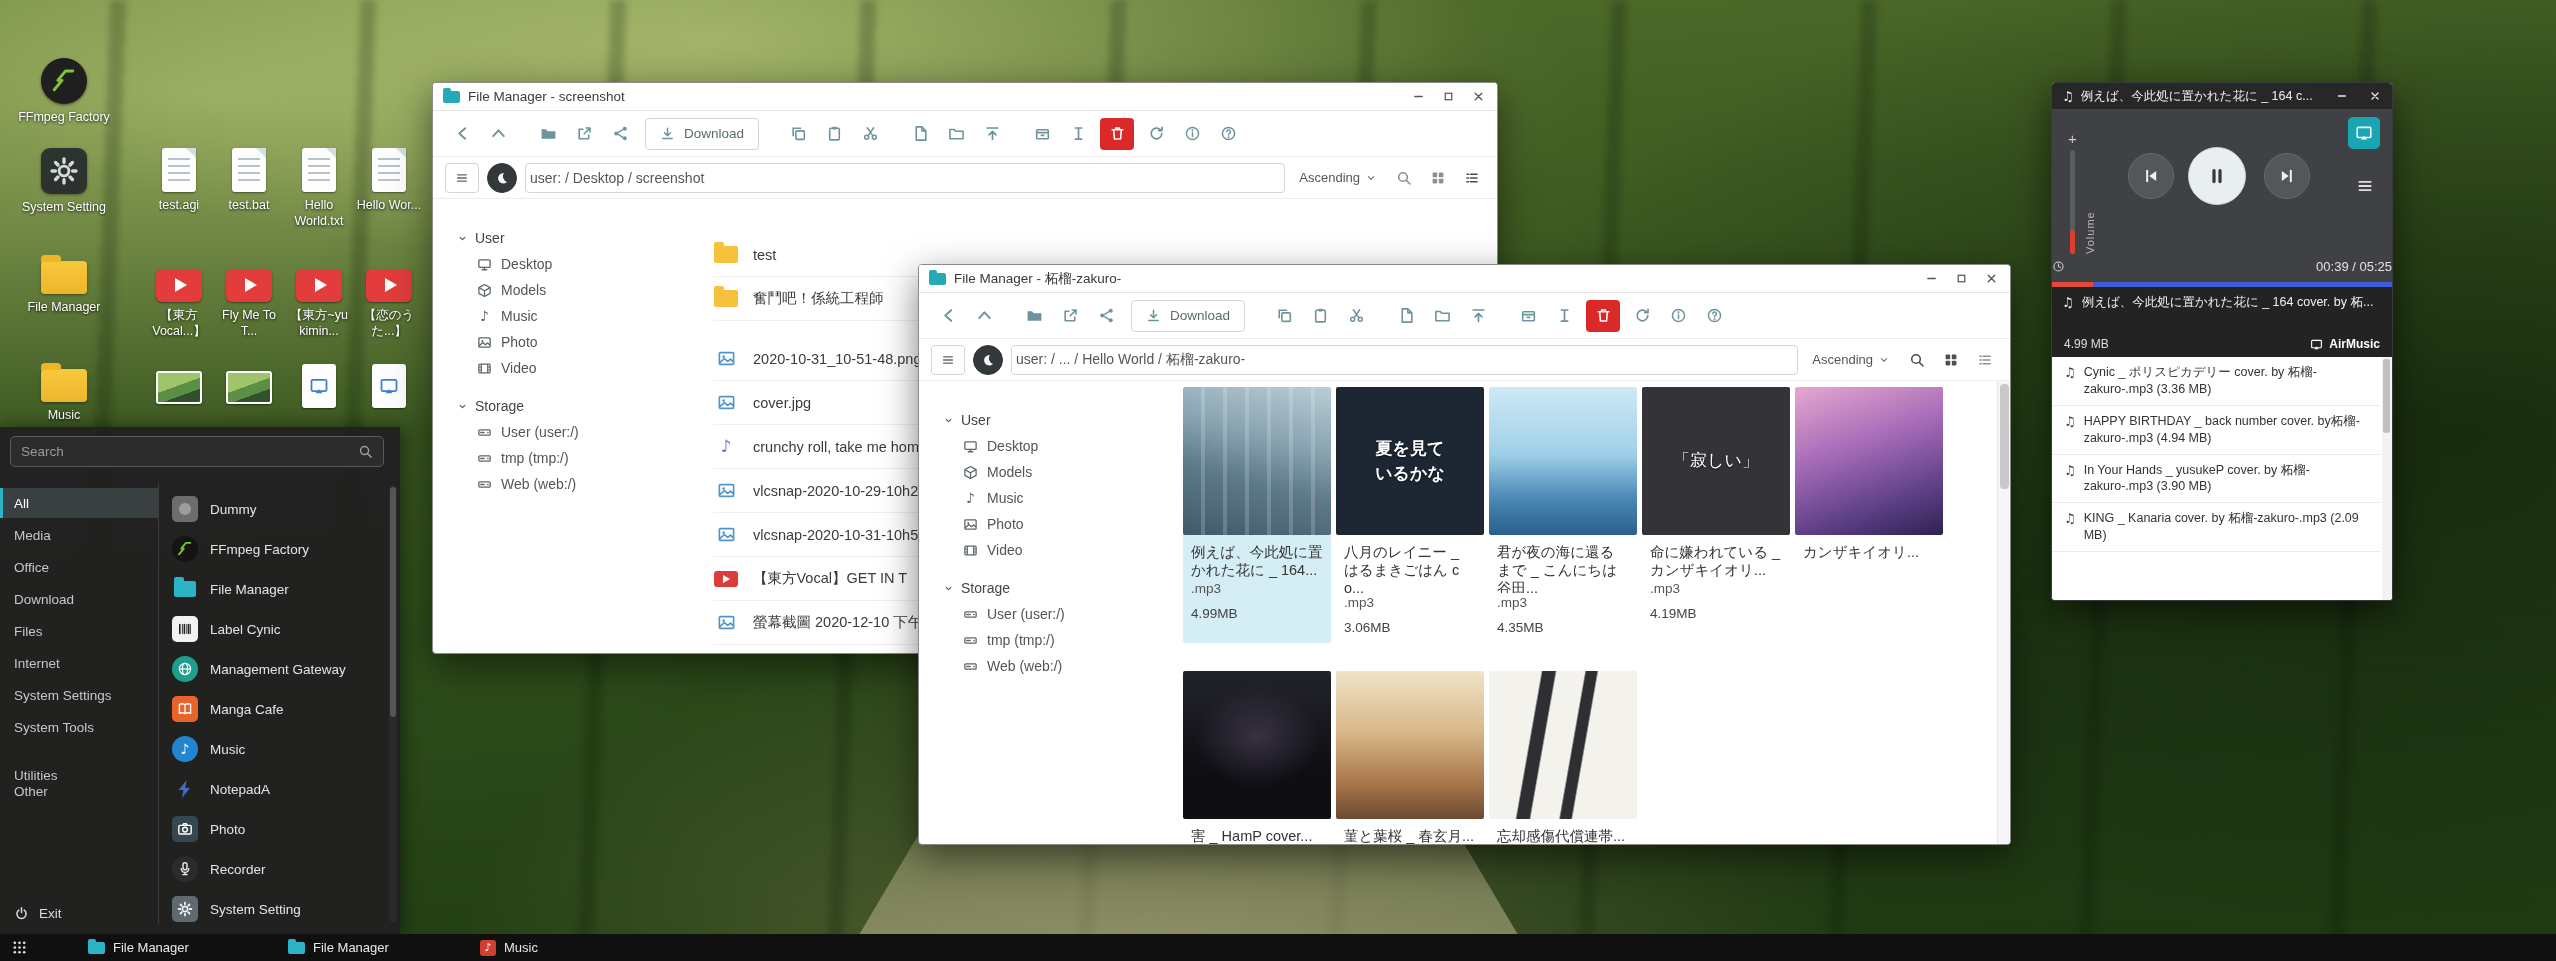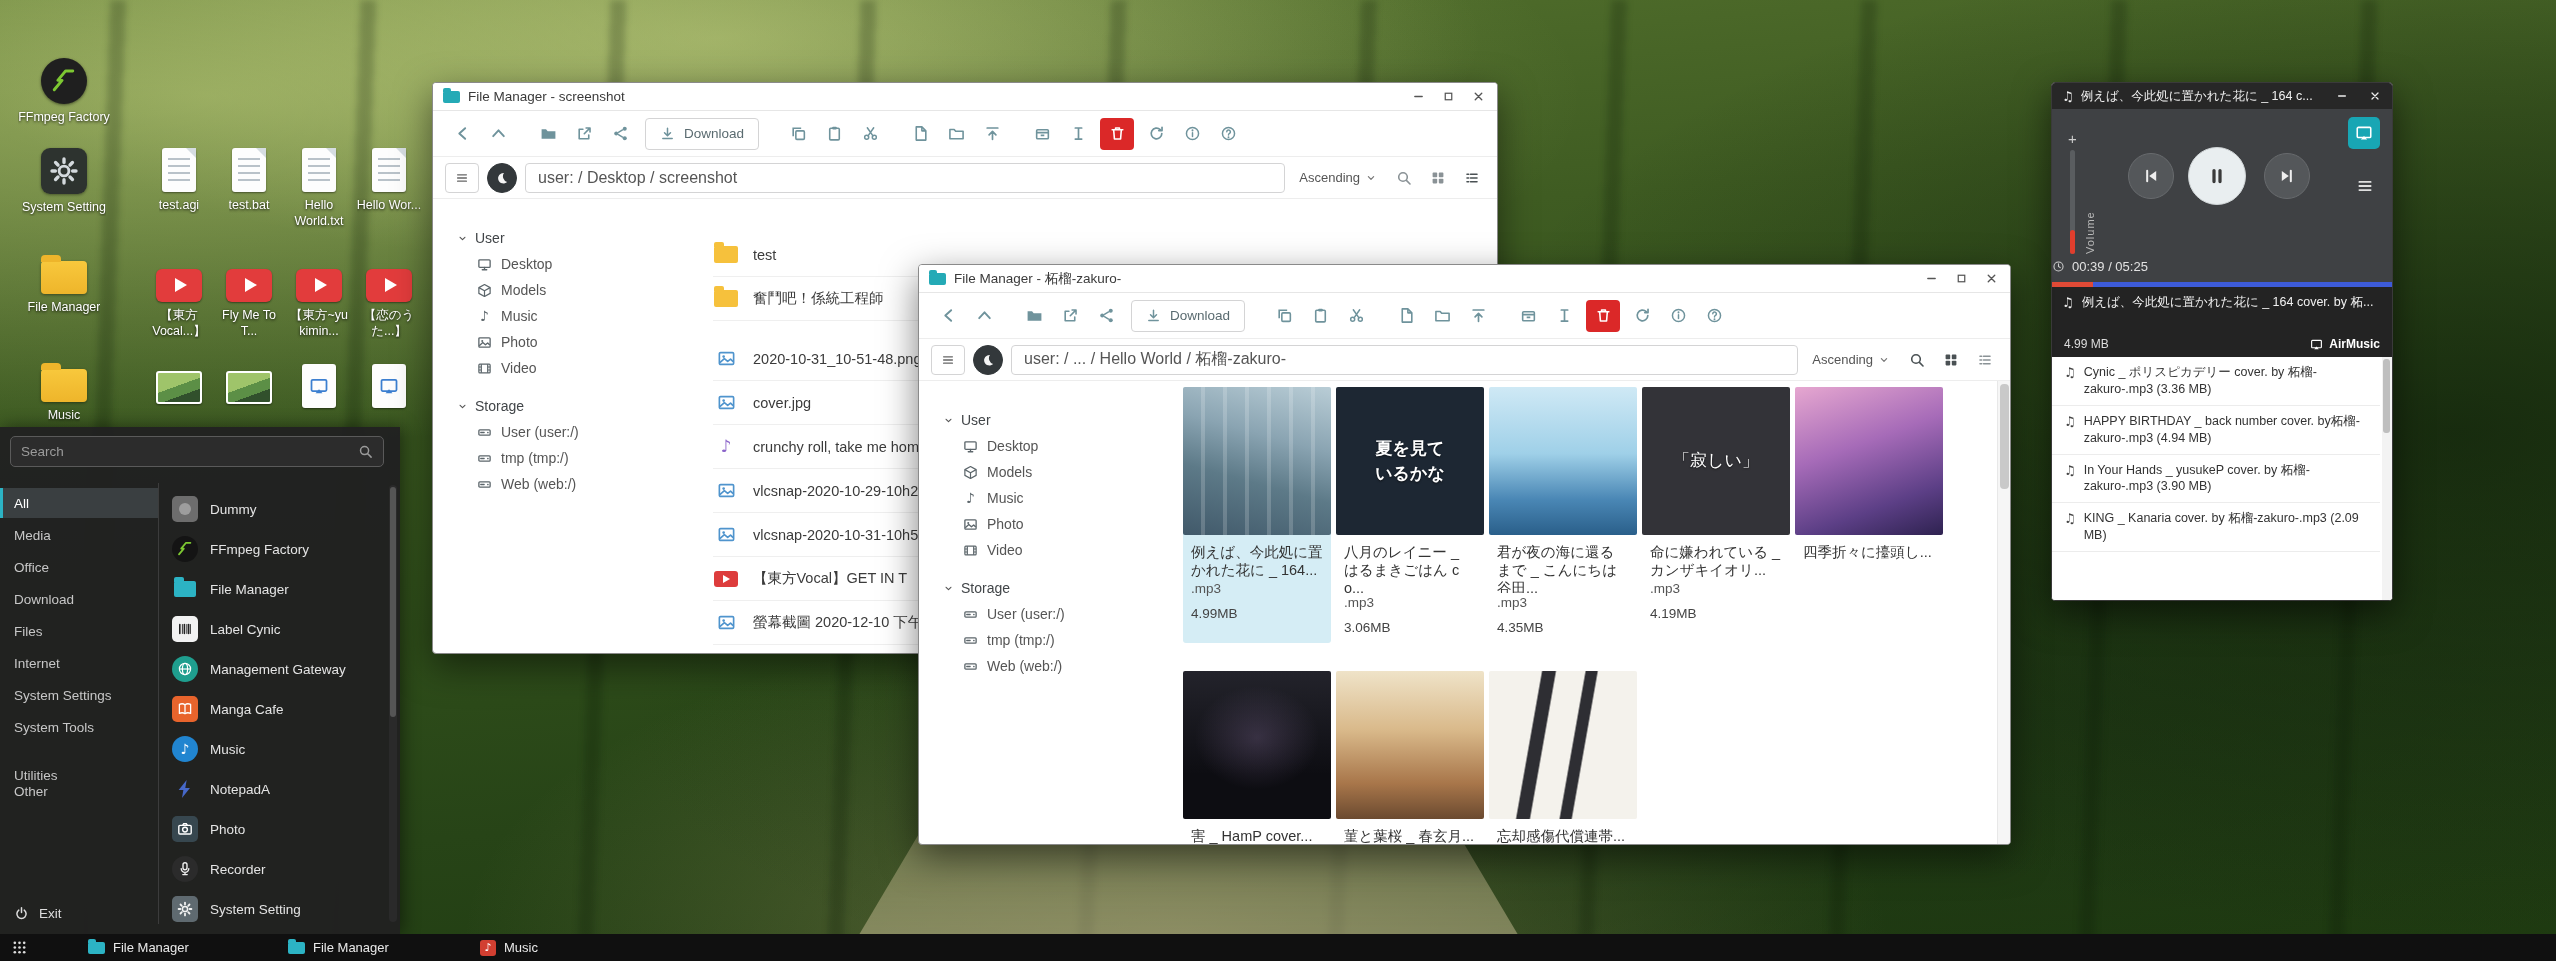--- a/index.html
+++ b/index.html
@@ -75,21 +75,21 @@
 .tool{width:34px;height:32px;border-radius:4px;display:flex;align-items:center;justify-content:center;color:#6f939c}
 .tool .ic{width:17px;height:17px}
 .tool.danger{background:#db2828;color:#fff;margin:0 3px}
 .tgap{width:12px;flex:0 0 12px}
 .btn-download{display:flex;align-items:center;gap:9px;height:32px;padding:0 14px;border:1px solid #d4d4d5;border-radius:4px;color:#5a6b70;font-size:13.5px;margin:0 6px}
 .btn-download .ic{width:15px;height:15px;color:#6f939c}
 .pathbar{height:42px;flex:0 0 42px;display:flex;align-items:center;gap:8px;padding:0 12px;border-bottom:1px solid #ededed}
 .pb-btn{width:34px;height:30px;border:1px solid #d4d4d5;border-radius:4px;display:flex;align-items:center;justify-content:center;color:#666;flex:0 0 auto}
 .pb-btn .ic{width:14px;height:14px}
 .pb-moon{border-radius:50%;width:30px;height:30px;background:#33383b;border-color:#33383b;color:#f5f5f5}
-.pb-input{flex:1;height:30px;border:1px solid #d4d4d5;border-radius:4px;padding:0 12px;font-size:16px;color:#555;background:#fff;min-width:0}
+.pb-input{flex:1;height:30px;border:1px solid #d4d4d5;border-radius:4px;padding:0 4px;font-size:14px;color:#555;background:#fff;min-width:0}
 .sortsel{display:flex;align-items:center;gap:5px;font-size:13px;color:#555;margin:0 6px;white-space:nowrap}
 .sortsel .ic{width:12px;height:12px;color:#777}
 .pb-ic{width:26px;height:26px;display:flex;align-items:center;justify-content:center;color:#8a9296}
 .pb-ic.on{color:#4a5154}
 .pb-ic .ic{width:16px;height:16px}
 .fm-body{flex:1;display:flex;min-height:0;position:relative}
 .fm-side{flex:0 0 250px;padding:26px 0 0 24px}
 .side-h{display:flex;align-items:center;gap:7px;font-size:14px;color:#414548;height:26px}
 .side-h .ic{width:11px;height:11px;color:#555}
 .side-item{display:flex;align-items:center;gap:9px;font-size:14px;color:#555;height:26px;padding-left:20px}
@@ -181,21 +181,21 @@
 .pbtn{position:absolute;border-radius:50%;display:flex;align-items:center;justify-content:center}
 .pbtn.prev{left:76px;top:44px;width:46px;height:46px;background:#54575a;color:#eee;border:1px solid #686b6e}
 .pbtn.next{left:212px;top:44px;width:46px;height:46px;background:#54575a;color:#eee;border:1px solid #686b6e}
 .pbtn.pause{left:136px;top:38px;width:58px;height:58px;background:#e9eef0;color:#3a3a3a;border:1px solid #cfd4d6}
 .pbtn .ic{width:18px;height:18px}
 .pbtn.pause .ic{width:20px;height:20px}
 .cast-btn{position:absolute;right:12px;top:8px;width:32px;height:32px;border-radius:5px;background:#18a6b4;color:#fff;display:flex;align-items:center;justify-content:center}
 .cast-btn .ic{width:18px;height:18px}
 .p-menu{position:absolute;right:14px;top:64px;width:26px;height:26px;color:#dfdfdf;display:flex;align-items:center;justify-content:center}
 .p-menu .ic{width:18px;height:18px}
-.p-time{position:absolute;left:0;right:0;bottom:13px;display:flex;align-items:center;justify-content:flex-start;gap:7px;color:#e2e2e2;font-size:13px}
+.p-time{position:absolute;left:0;right:0;bottom:13px;display:flex;align-items:center;justify-content:space-between;gap:7px;color:#e2e2e2;font-size:13px}
 .p-time .ic{width:13px;height:13px;color:#cfcfcf}
 .p-progress{position:absolute;left:0;right:0;bottom:0;height:5px;background:#2c2c2c;display:flex}
 .pp-red{width:12%;background:#e04a36}
 .pp-blue{flex:1;background:#3d5bd9}
 .p-now{flex:0 0 44px;background:#232323;color:#f1f1f1;display:flex;align-items:flex-start;gap:8px;padding:7px 10px 0;font-size:12.5px;line-height:1.35}
 .p-now .g-note{color:#eee;font-size:13px}
 .p-now-text{overflow:hidden;max-height:34px}
 .p-meta{flex:0 0 26px;background:#232323;color:#ddd;display:flex;align-items:center;padding:0 12px;font-size:12px}
 .p-air{margin-left:auto;display:flex;align-items:center;gap:6px;color:#fff;font-weight:bold}
 .p-air .ic{width:13px;height:13px}
@@ -1075,21 +1075,21 @@
         <div class="tile">
           <div class="thumb art4">
               <span class="art-cap">「寂しい」</span>
             </div>
           <div class="tname">命に嫌われている _ カンザキイオリ...</div>
           <div class="t-ext">.mp3</div>
           <div class="tsize">4.19MB</div>
         </div>
         <div class="tile">
           <div class="thumb art6"></div>
-          <div class="tname">四季折々に擡頭し...</div>
+          <div class="tname">カンザキイオリ...</div>
         </div>
         <div class="tile">
           <div class="thumb art7"></div>
           <div class="tname">害 _ HamP cover...</div>
         </div>
         <div class="tile">
           <div class="thumb art8"></div>
           <div class="tname">菫と葉桜 _ 春玄月...</div>
         </div>
         <div class="tile">

